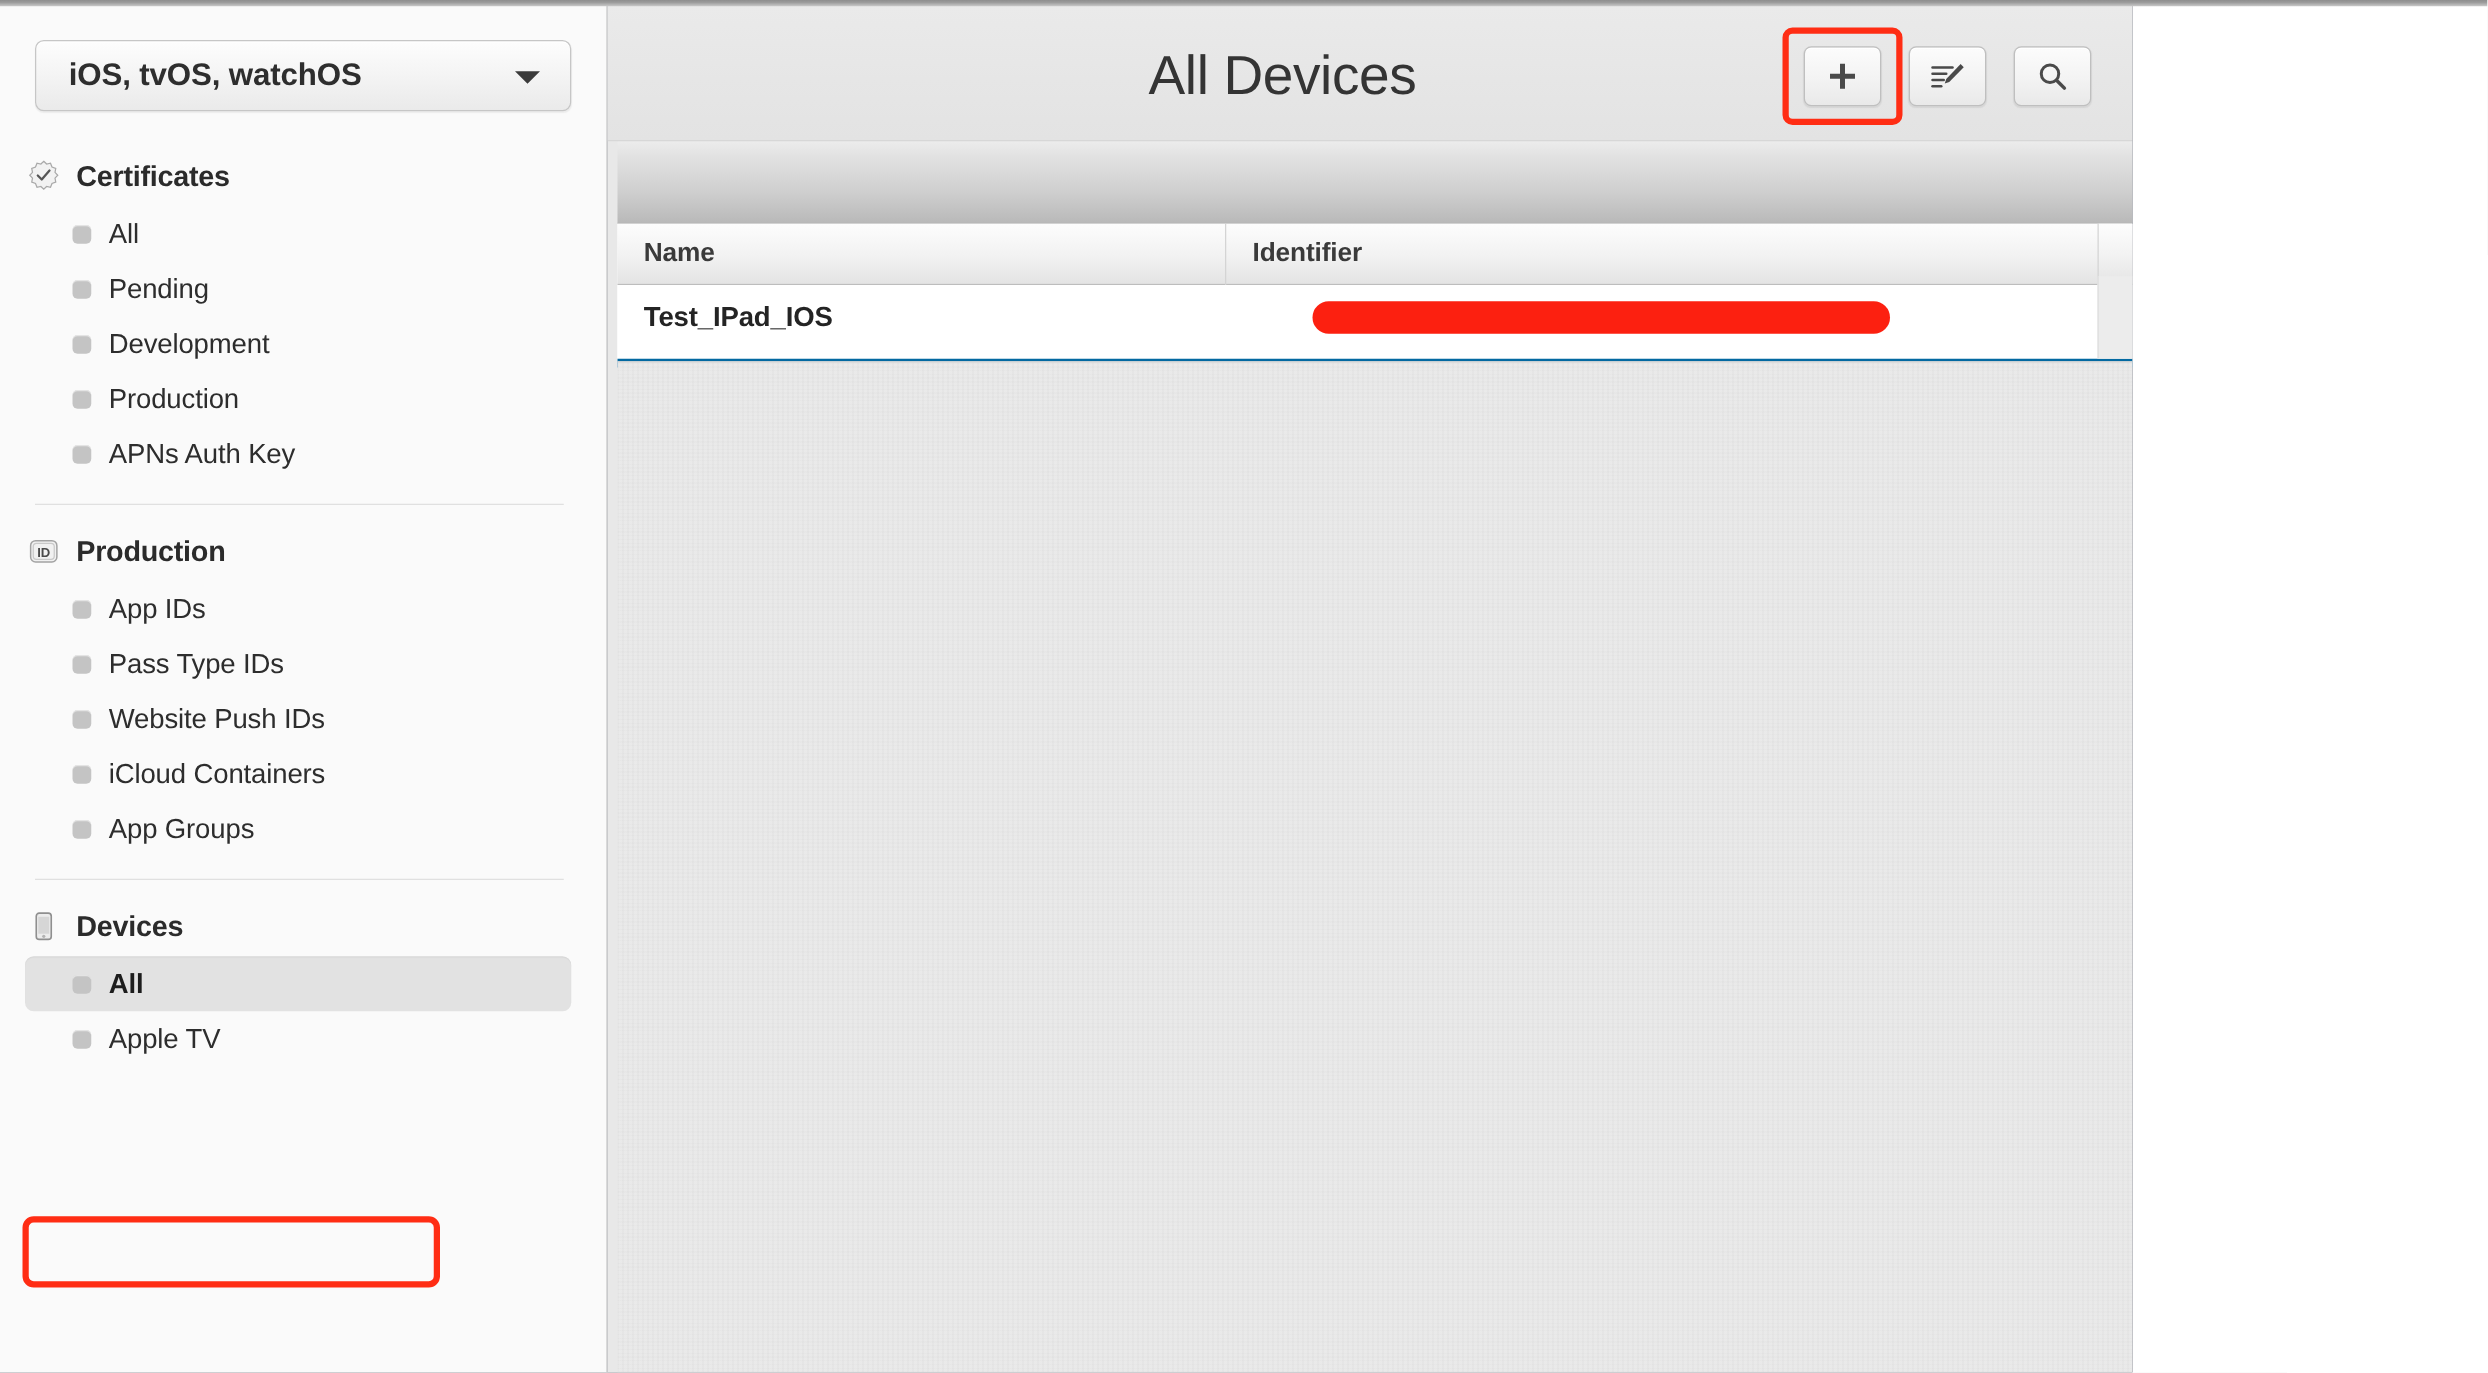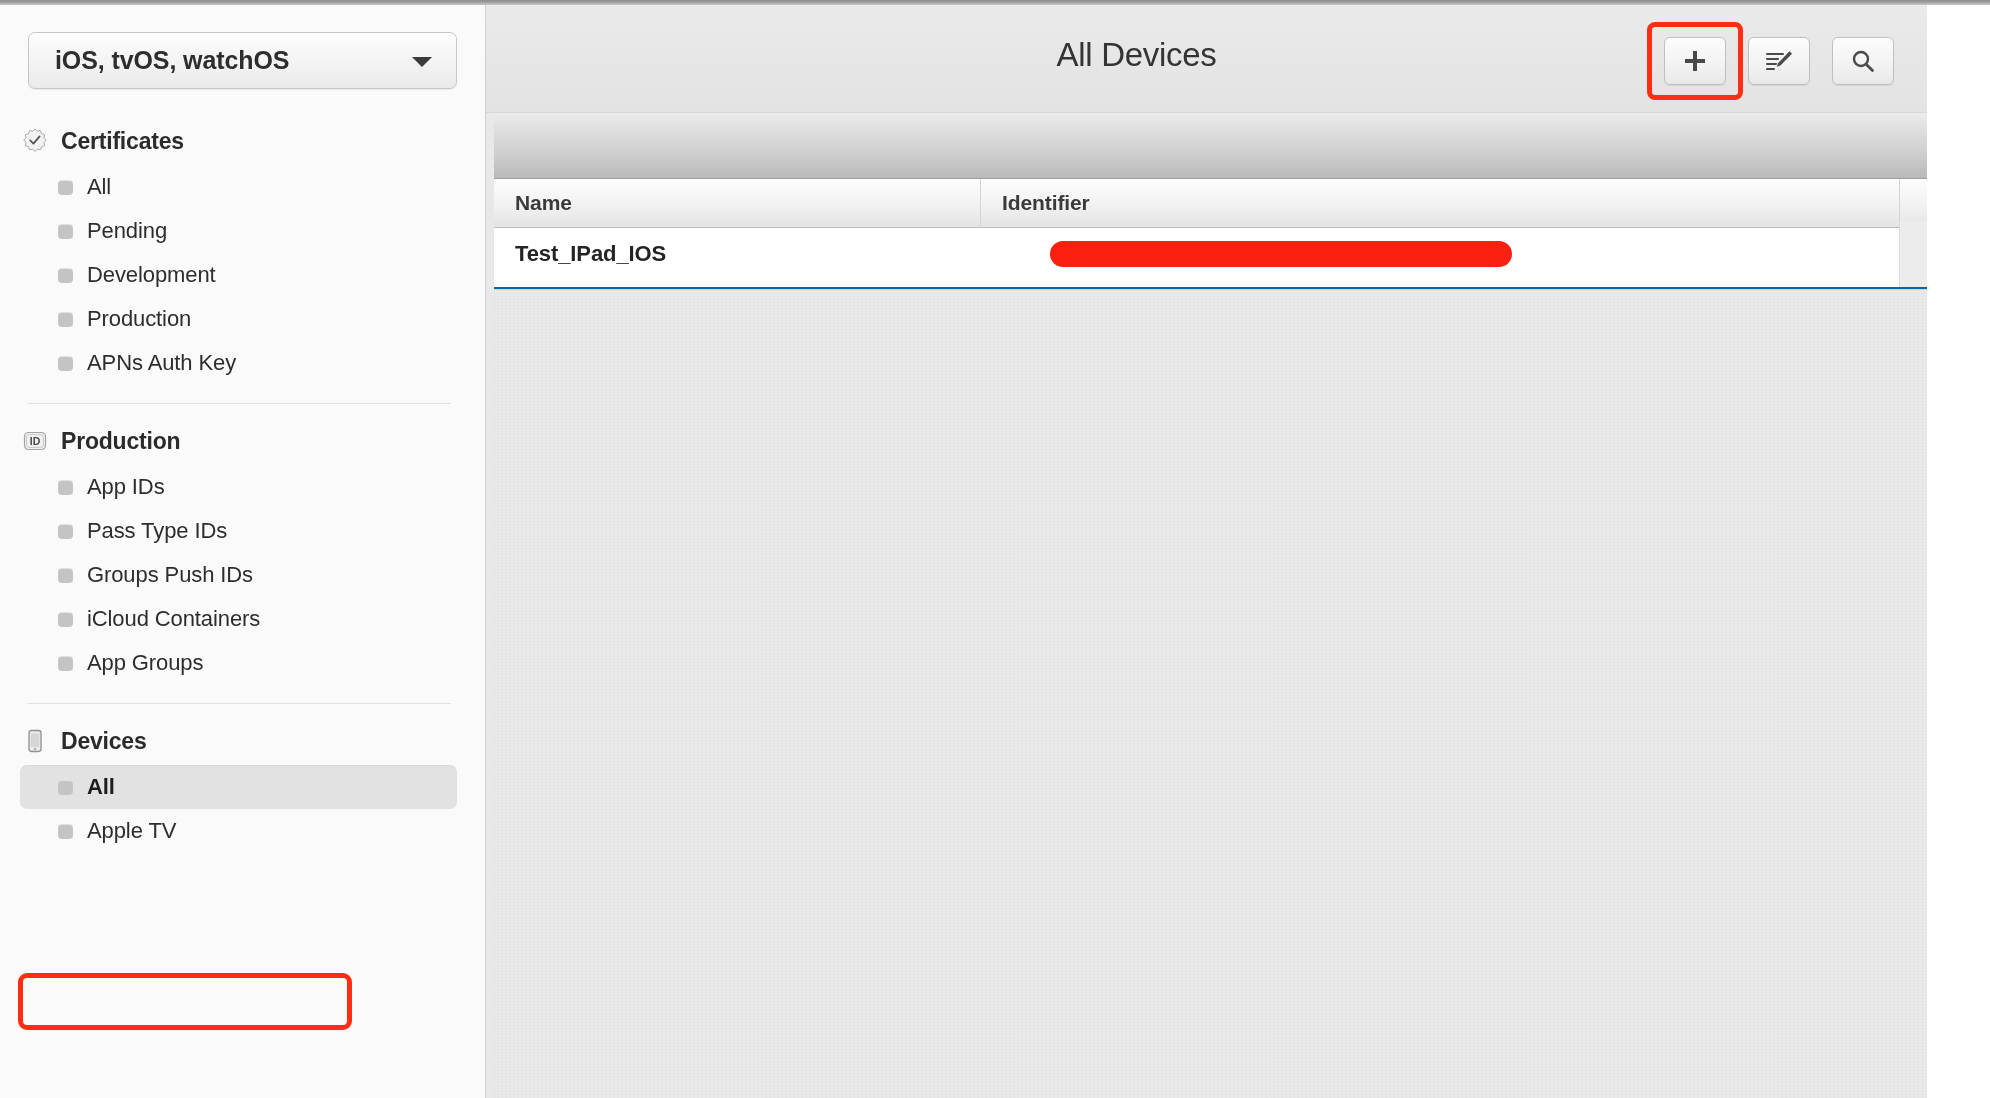--- a/index.html
+++ b/index.html
@@ -7,21 +7,21 @@
   html, body {
     margin: 0; padding: 0;
     width: 1990px; height: 1098px;
     overflow: hidden;
     font-family: "Liberation Sans", sans-serif;
     background: #ffffff;
   }
 
   #app {
     position: relative;
-    width: 1927px;
+    width: 1706px;
     height: 1098px;
     display: flex;
     background: #0f172a;
   }
 
   
   .top-hairline {
     position: absolute;
     top: 0; left: 0;
     width: 1990px; height: 5px;
@@ -158,21 +158,21 @@
     height: 108px;
     background: linear-gradient(to bottom, #eaeaea 0%, #e6e6e6 55%, #e3e3e3 100%);
     border-bottom: 1px solid #d7d7d7;
     display: flex;
     align-items: center;
   }
   .toolbar-title {
     position: absolute;
     left: 0; right: 0;
     text-align: center;
-    font-size: 33px;
+    font-size: 44px;
     color: #343434;
     letter-spacing: -0.3px;
     top: 31px;
     padding-right: 140px;
   }
   .toolbar-actions {
     position: absolute;
     right: 33px;
     top: 32px;
     display: flex;
@@ -352,21 +352,21 @@
       <div class="nav-item">
         <span class="bullet"></span>
         <span class="nav-item-label">App IDs</span>
       </div>
       <div class="nav-item">
         <span class="bullet"></span>
         <span class="nav-item-label">Pass Type IDs</span>
       </div>
       <div class="nav-item">
         <span class="bullet"></span>
-        <span class="nav-item-label">Groups Push IDs</span>
+        <span class="nav-item-label">Website Push IDs</span>
       </div>
       <div class="nav-item">
         <span class="bullet"></span>
         <span class="nav-item-label">iCloud Containers</span>
       </div>
       <div class="nav-item">
         <span class="bullet"></span>
         <span class="nav-item-label">App Groups</span>
       </div>
 

